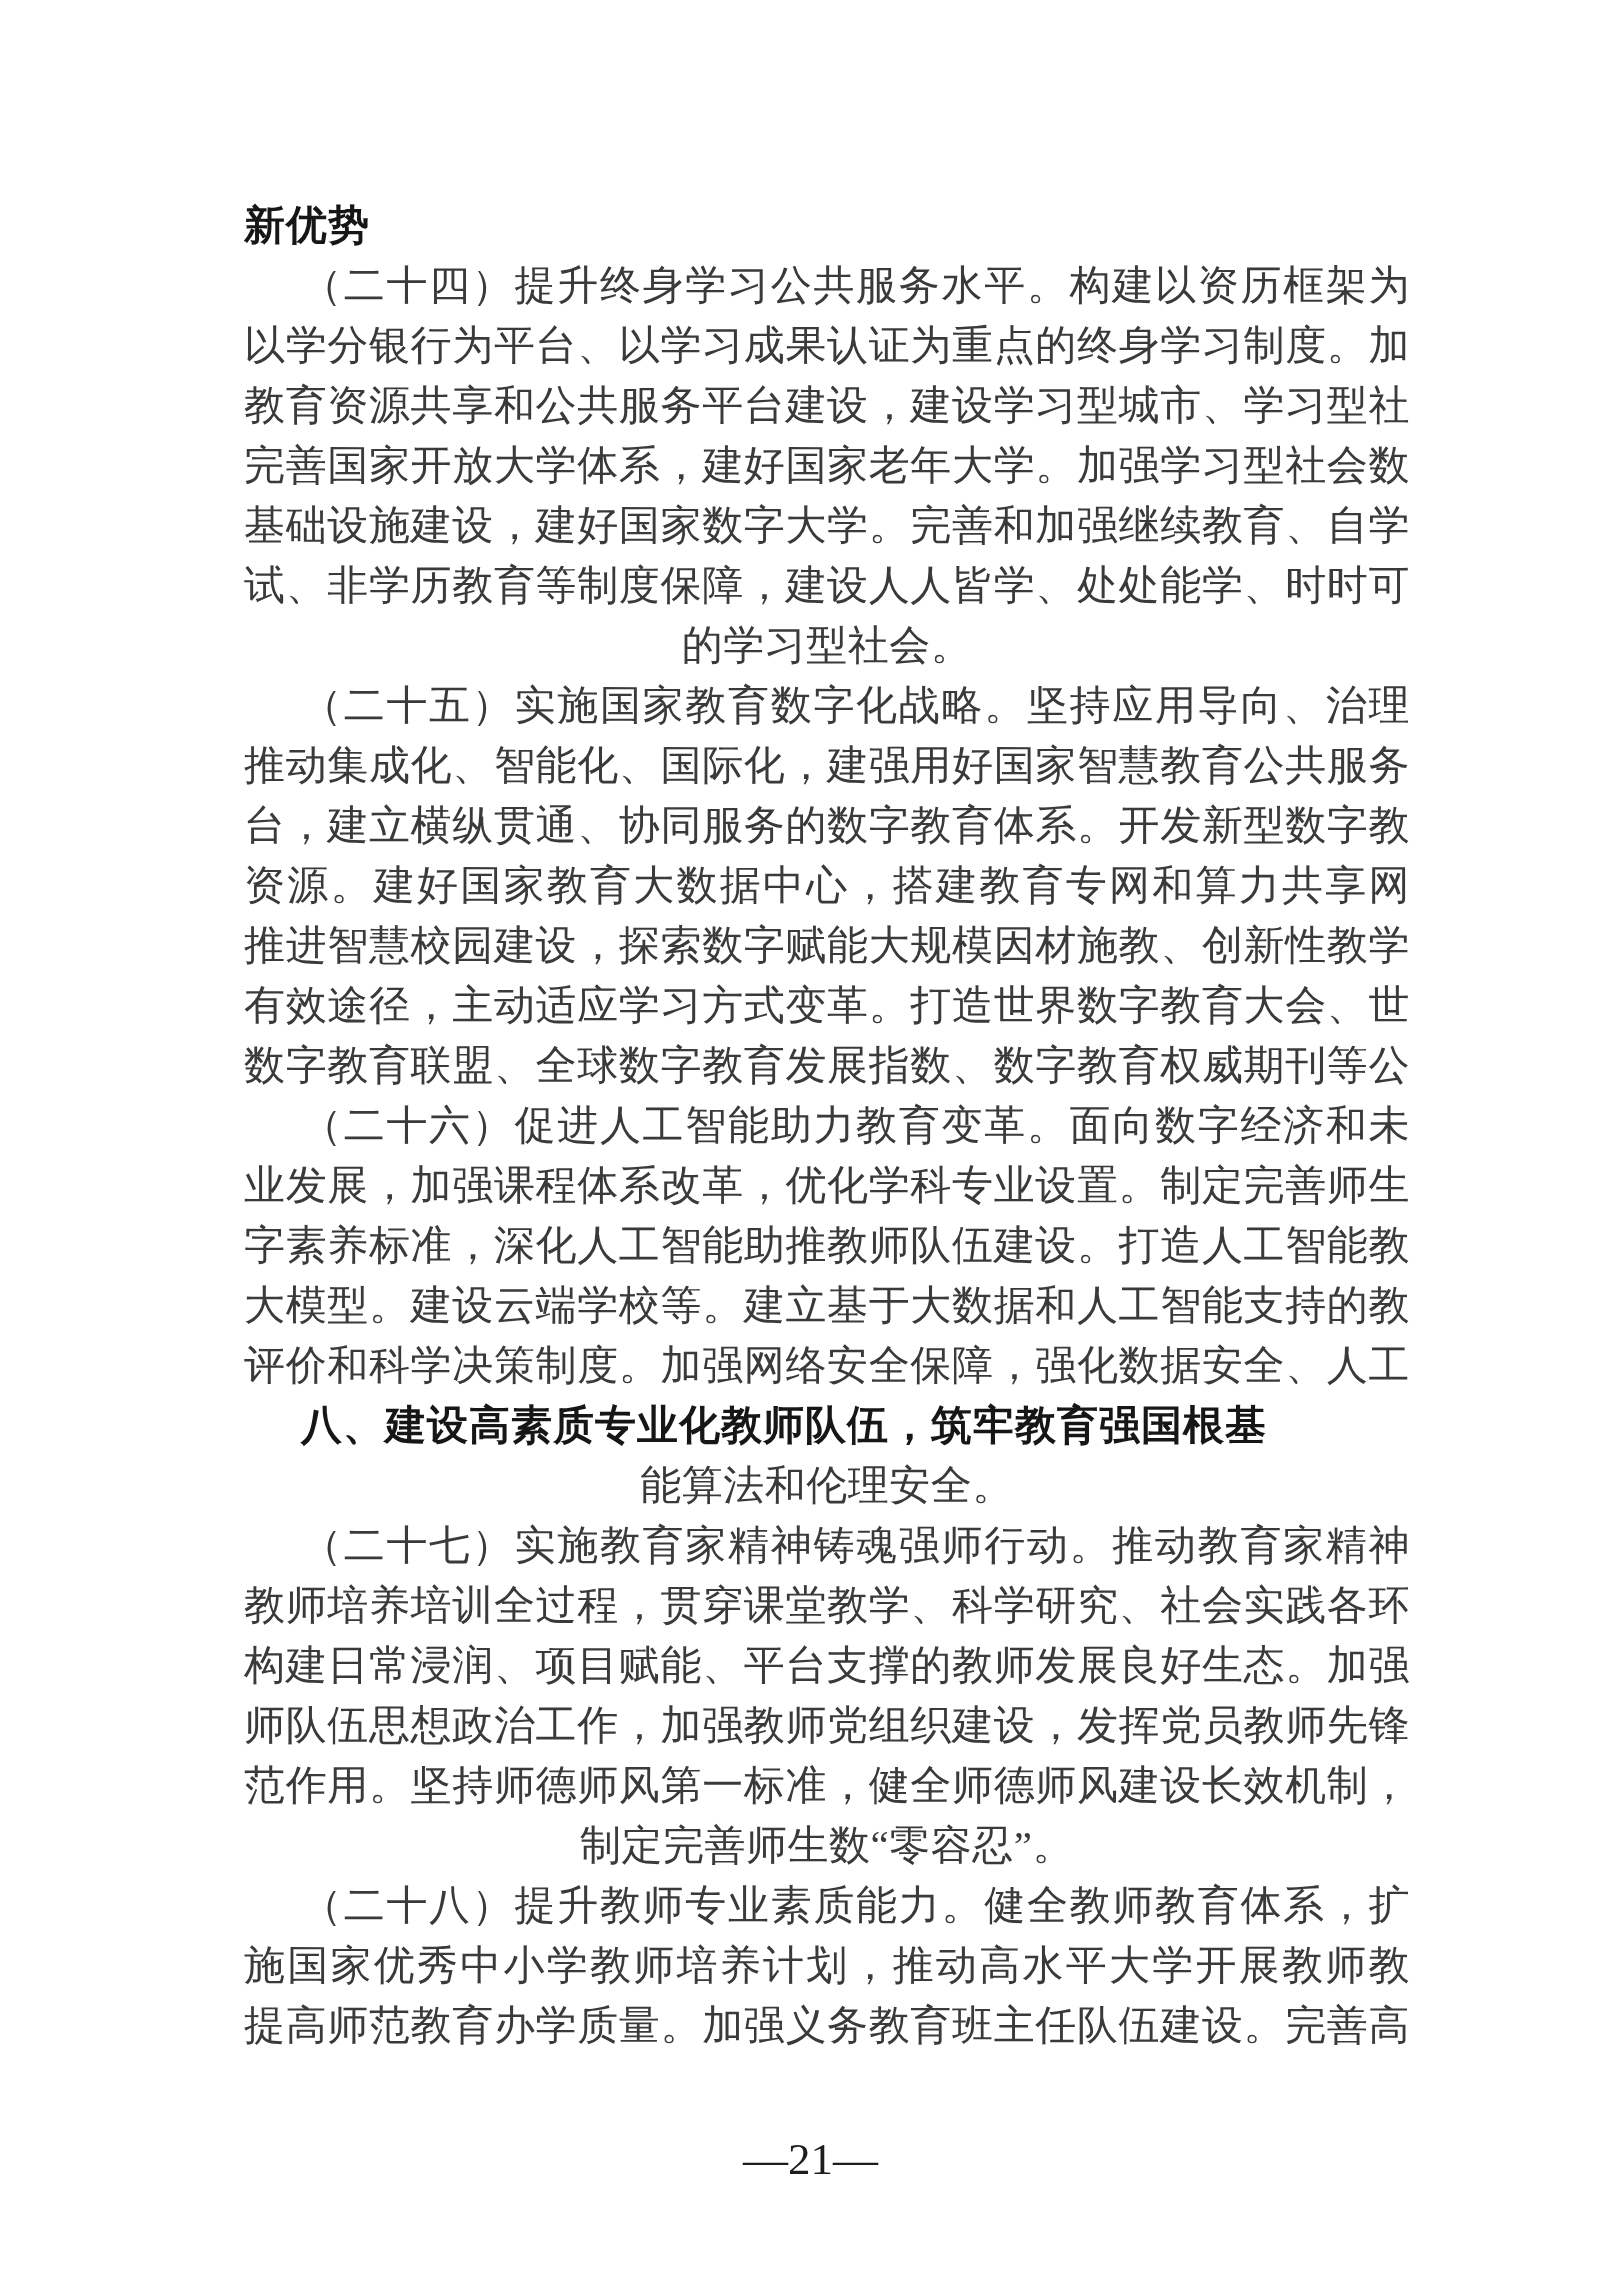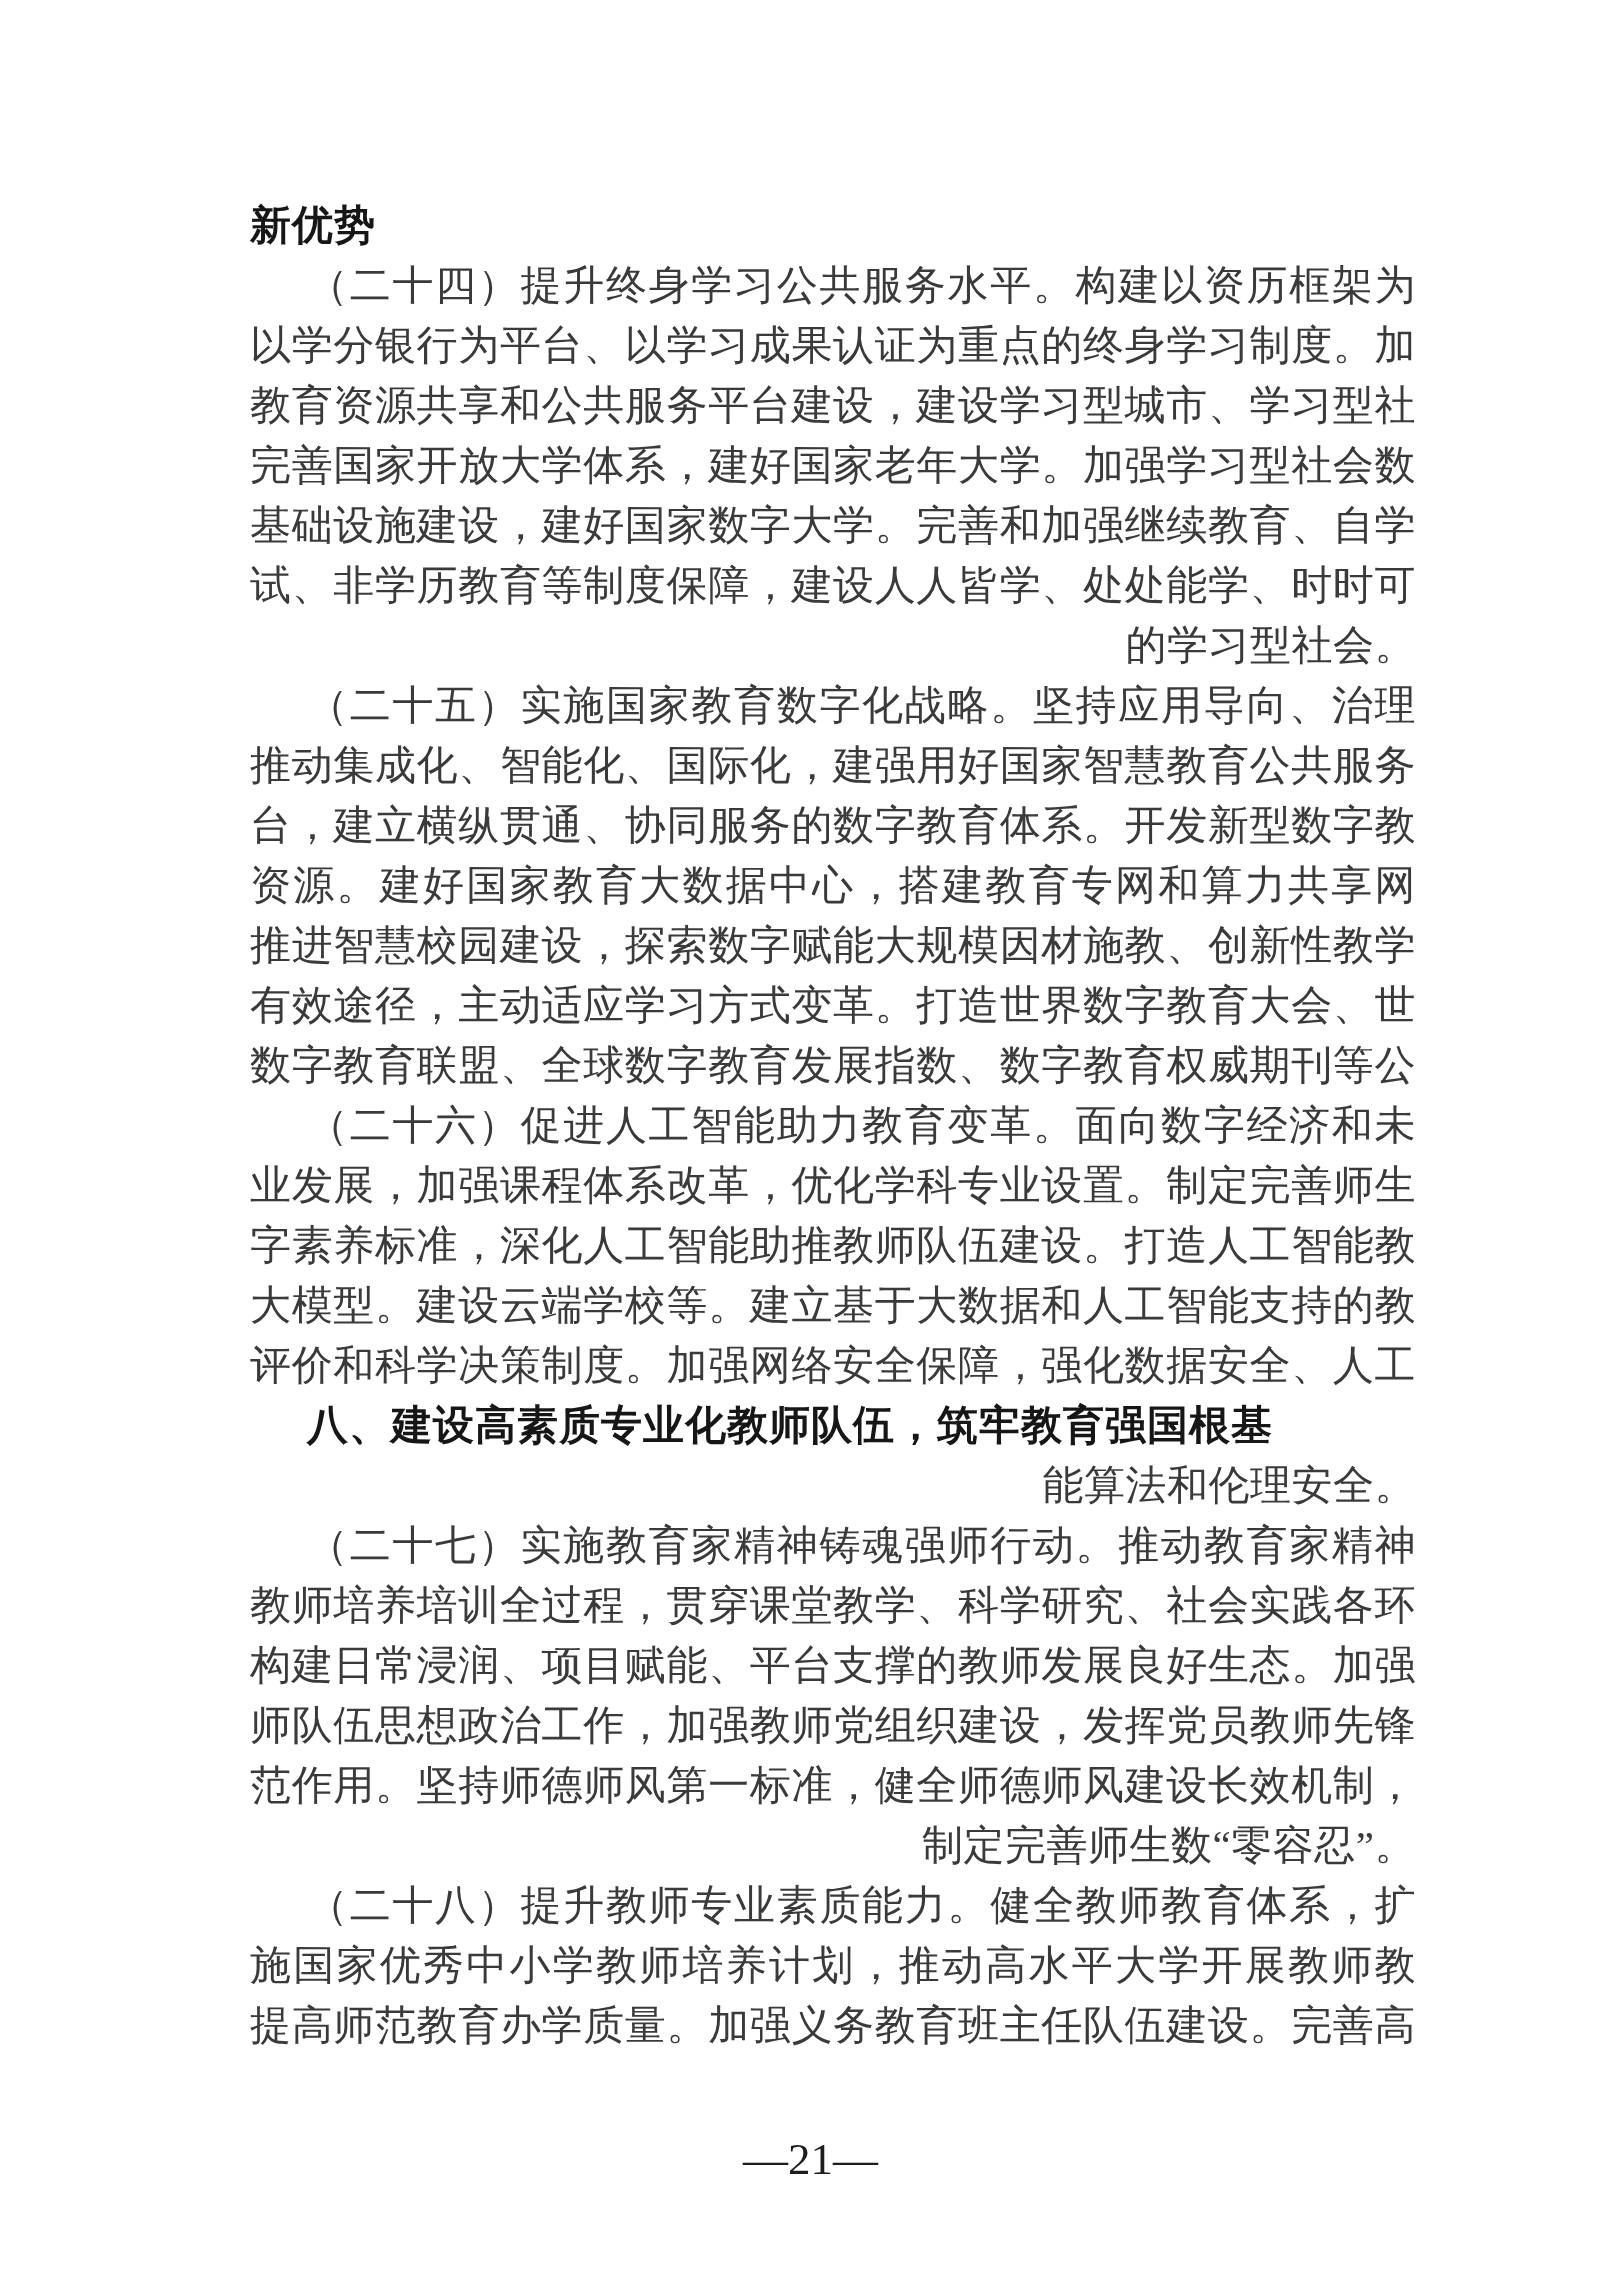--- a/index.html
+++ b/index.html
@@ -8,21 +8,21 @@
     width: 1621px;
     height: 2293px;
     background: #ffffff;
     font-family: "Liberation Serif", serif;
     color: #3a3a3a;
     overflow: hidden;
     margin: 0 auto;
   }
   .content {
     position: absolute;
-    left: 250px;
+    left: 244px;
     top: 195px;
     width: 1166px;
   }
   .line {
     font-size: 41px;
     line-height: 60px;
     height: 60px;
     letter-spacing: 0.5px;
     overflow: hidden;
     white-space: normal;
@@ -32,21 +32,21 @@
     text-align-last: justify;
     text-justify: inter-ideograph;
   }
   .line.indent-justify {
     padding-left: 57px;
     text-align: justify;
     text-align-last: justify;
     text-justify: inter-ideograph;
   }
   .line.plain {
-    text-align: right;
+    text-align: center;
   }
   .line.heading,
   .line.heading-plain {
     font-family: "Liberation Sans", sans-serif;
     font-weight: 700;
     color: #161616;
     letter-spacing: 1px;
   }
   .line.heading { padding-left: 57px; }
   .footer {

